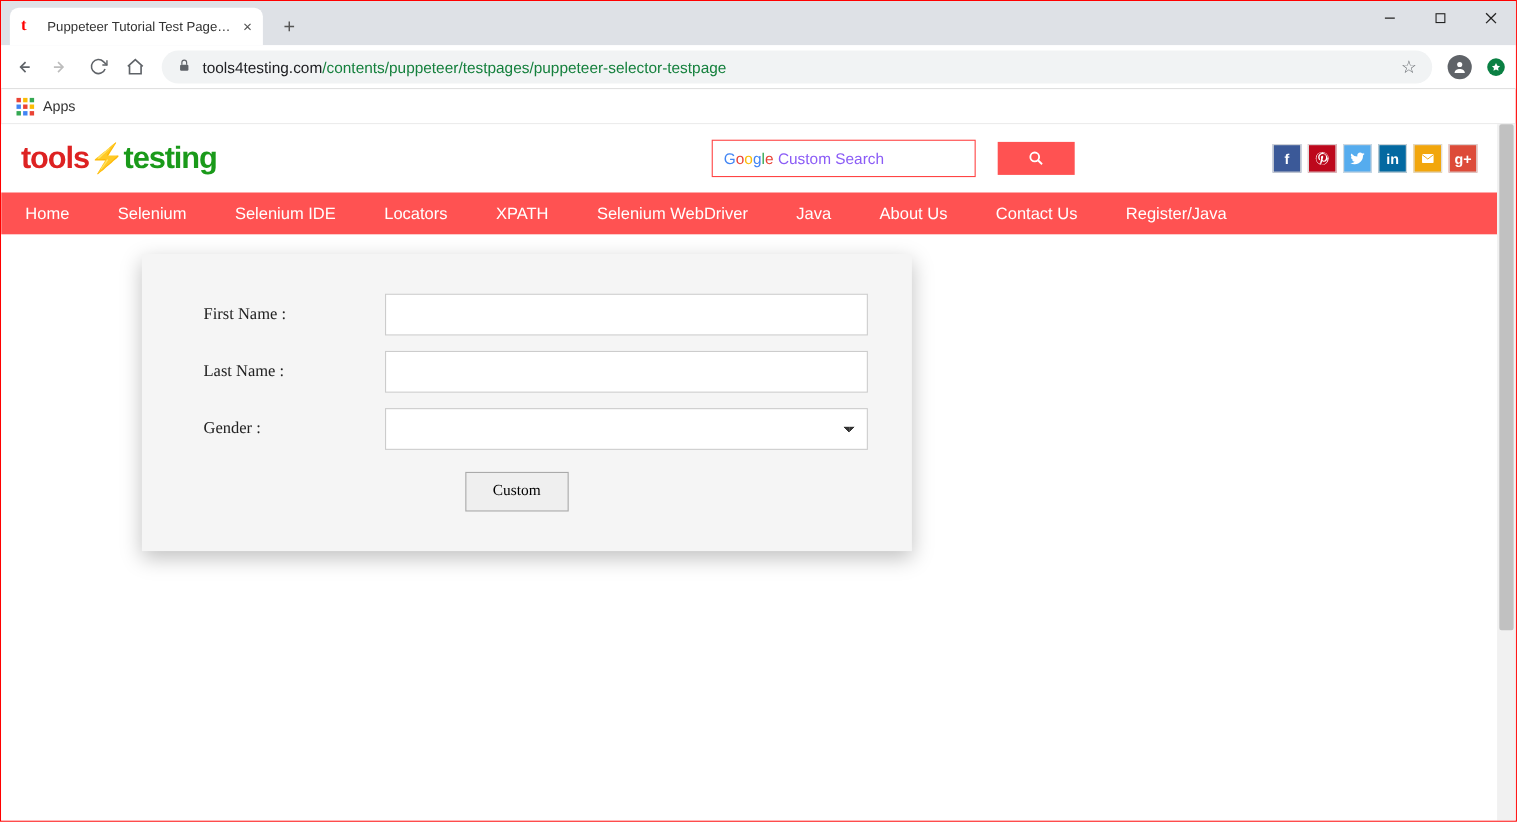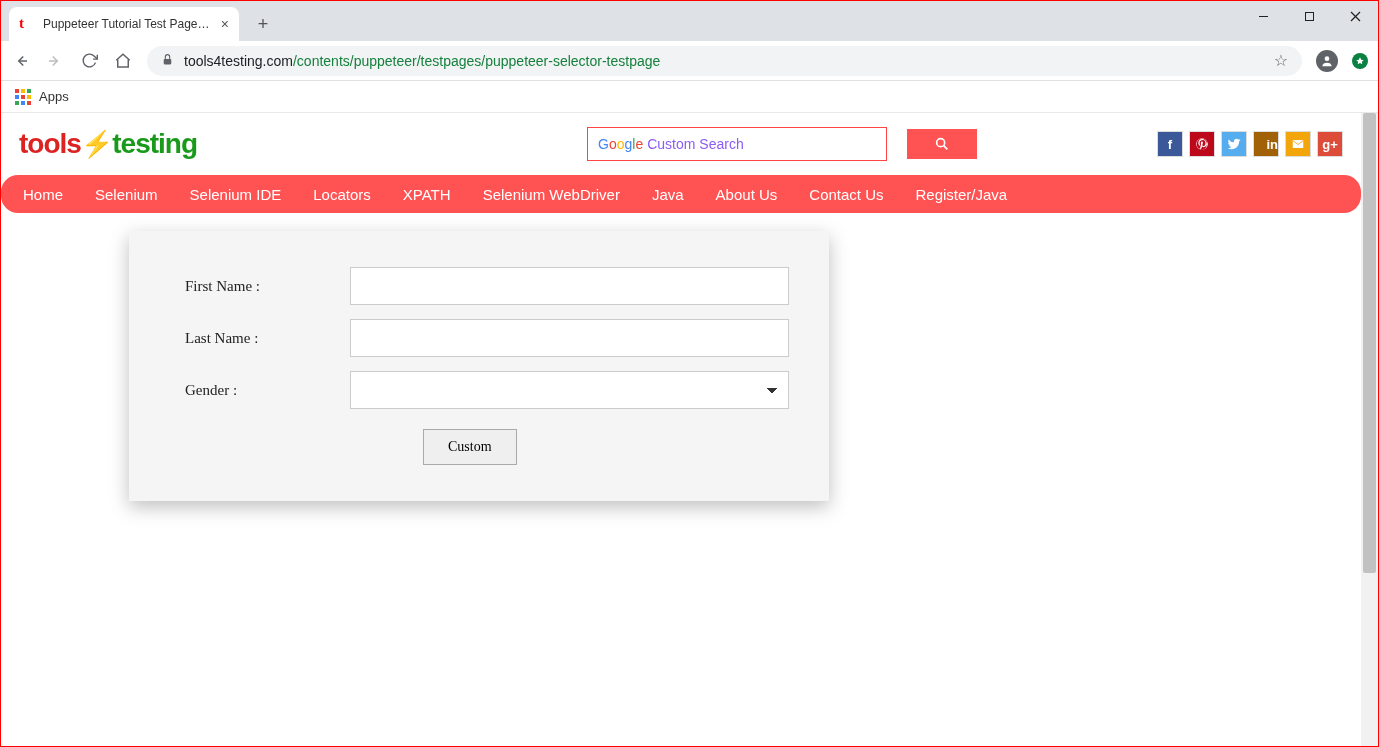--- a/index.html
+++ b/index.html
@@ -173,21 +173,21 @@
   .logo .t1 { color: #d22; }
   .logo .bolt { color: #f2b200; font-size: 26px; }
   .logo .t2 { color: #1a9a1a; }
   .search-area {
     margin-left: auto;
     display: flex;
     align-items: center;
     gap: 20px;
   }
   .gcse {
-    width: 300px;
+    width: 240px;
     height: 34px;
     border: 1px solid #f44;
     display: flex; align-items: center;
     padding: 0 10px;
     font-size: 14px;
     color: #555;
   }
   .gcse .goo {
     font-weight: 500;
     margin-right: 4px;
@@ -203,31 +203,30 @@
   }
   .social-row { display:flex; gap:6px; }
   .social {
     width: 26px; height: 26px;
     border: 1px solid #ddd;
     display:flex;align-items:center;justify-content:center;
     color:#fff; font-size:13px; font-weight:bold;
     cursor:pointer;
   }
   .fb{background:#3b5998;} .pin{background:#bd081c;} .tw{background:#55acee;}
-  .li{background:#a16207;justify-content:flex-end;} .mail{background:#f2a60c;} .gp{background:#dd4b39;}
+  .li{background:#0369a1;} .mail{background:#f2a60c;} .gp{background:#dd4b39;}
 
   
   .nav {
     background: #ff5252;
     height: 38px;
     display:flex;
     align-items:center;
     padding: 16px 22px;
-    gap: 32px;
-    border-radius: 17px;
+    gap: 44px;
   }
   .nav a {
     color:#fff;
     font-size: 15px;
     text-decoration:none;
     cursor:pointer;
   }
 
   
   .content-area { padding: 18px 0 0 128px; }

